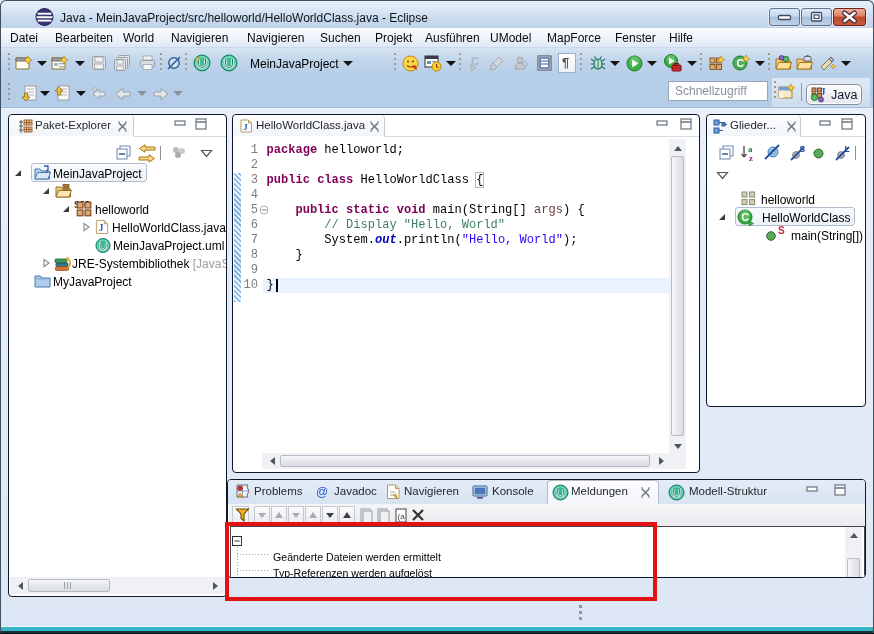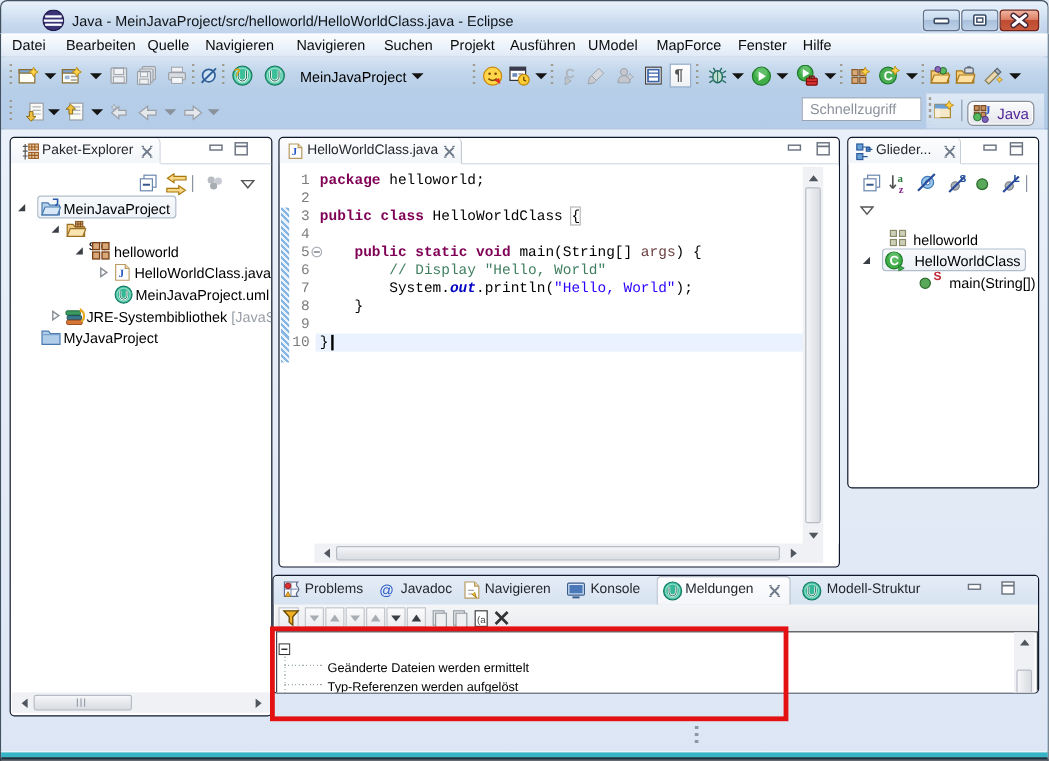--- a/index.html
+++ b/index.html
@@ -105,21 +105,21 @@
   <rect x="13" y="7" width="5" height="3.5" fill="#fff" stroke="#3c4c66" stroke-width="1.2"></rect>
 </svg>
 <svg class="abs" style="left:833px;top:8px" width="33" height="18" viewBox="0 0 33 18">
   <path d="M11.5 5 L21.5 13 M21.5 5 L11.5 13" stroke="#44283a" stroke-width="5" stroke-linecap="round"></path>
   <path d="M11.5 5 L21.5 13 M21.5 5 L11.5 13" stroke="#fff" stroke-width="2.6" stroke-linecap="round"></path>
 </svg>
 
 <div class="abs" id="menubar"></div>
 <div class="menuitem" style="left:10px">Datei</div>
 <div class="menuitem" style="left:55px">Bearbeiten</div>
-<div class="menuitem" style="left:123px">Quelle</div>
+<div class="menuitem" style="left:123px">World</div>
 <div class="menuitem" style="left:171px">Navigieren</div>
 <div class="menuitem" style="left:247px">Navigieren</div>
 <div class="menuitem" style="left:320px">Suchen</div>
 <div class="menuitem" style="left:375px">Projekt</div>
 <div class="menuitem" style="left:425px">Ausführen</div>
 <div class="menuitem" style="left:490px">UModel</div>
 <div class="menuitem" style="left:547px">MapForce</div>
 <div class="menuitem" style="left:615px">Fenster</div>
 <div class="menuitem" style="left:669px">Hilfe</div>
 
@@ -341,21 +341,21 @@
 <div class="abs" id="javabtn2"></div>
 <svg class="ticon" style="left:810px;top:86px" width="17" height="17" viewBox="0 0 17 17">
  <rect x="2" y="2" width="4" height="4" fill="#c89060" stroke="#7a4a20"></rect>
  <rect x="7.5" y="2" width="4" height="4" fill="#c89060" stroke="#7a4a20"></rect>
  <rect x="2" y="7.5" width="4" height="4" fill="#c89060" stroke="#7a4a20"></rect>
  <rect x="7.5" y="7.5" width="4" height="4" fill="#c89060" stroke="#7a4a20"></rect>
  <text x="10.5" y="9" font-size="10" font-weight="bold" fill="#2858c8" font-family="Liberation Serif">J</text>
  <circle cx="4.5" cy="11.5" r="3.2" fill="#58b860" stroke="#1d6a28" stroke-width=".7"></circle>
  <circle cx="11" cy="13.5" r="2.6" fill="#7a62b8" stroke="#4a3078" stroke-width=".7"></circle>
 </svg>
-<div class="abs" style="left:831px;top:88px;font-size:12.5px;color:#4c1d95">Java</div>
+<div class="abs" style="left:831px;top:88px;font-size:12.5px;color:#0f172a">Java</div>
 </div>
 
 <div class="abs" id="mainbg"></div>
 
 <div class="panel" id="pkgpanel" style="left:8px;top:114px;width:219px;height:483px;overflow:hidden">
 
   <div class="abs" style="left:0;top:0;width:125px;height:22px;border-right:1px solid #c6ccd6;border-bottom:1px solid #fff;border-radius:4px 4px 0 0;background:linear-gradient(#fdfdfe,#f2f5f9)"></div>
   <svg class="tabicon" style="left:9px;top:4px" width="15" height="15" viewBox="0 0 15 15">
     <rect x="6" y="1" width="8" height="5" fill="#e8c8a0" stroke="#9a5a20" stroke-width=".9"></rect>
     <rect x="6" y="8" width="8" height="5" fill="#e8c8a0" stroke="#9a5a20" stroke-width=".9"></rect>

